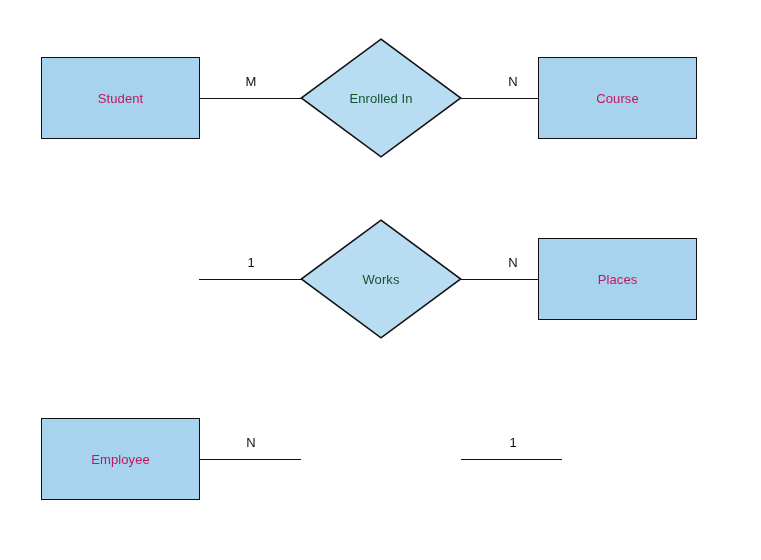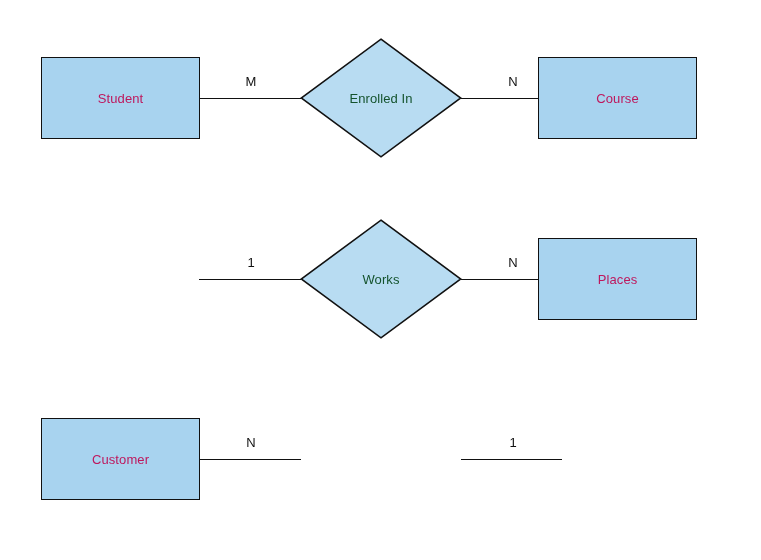--- a/index.html
+++ b/index.html
@@ -138,21 +138,21 @@
     </div>
     <div class="connector right-conn"></div>
     <div class="cardinality card-right">N</div>
     <div class="entity right">
       <span class="entity-label">Places</span>
     </div>
   </div>
 
   <div class="er-row" style="top:399px;">
     <div class="entity left">
-      <span class="entity-label">Customer</span>
+      <span class="entity-label">Employee</span>
     </div>
     <div class="connector left-conn"></div>
     <div class="cardinality card-left">N</div>
     <div class="connector right-conn"></div>
     <div class="cardinality card-right">1</div>
   </div>
 
 </div>
 
 </body></html>

